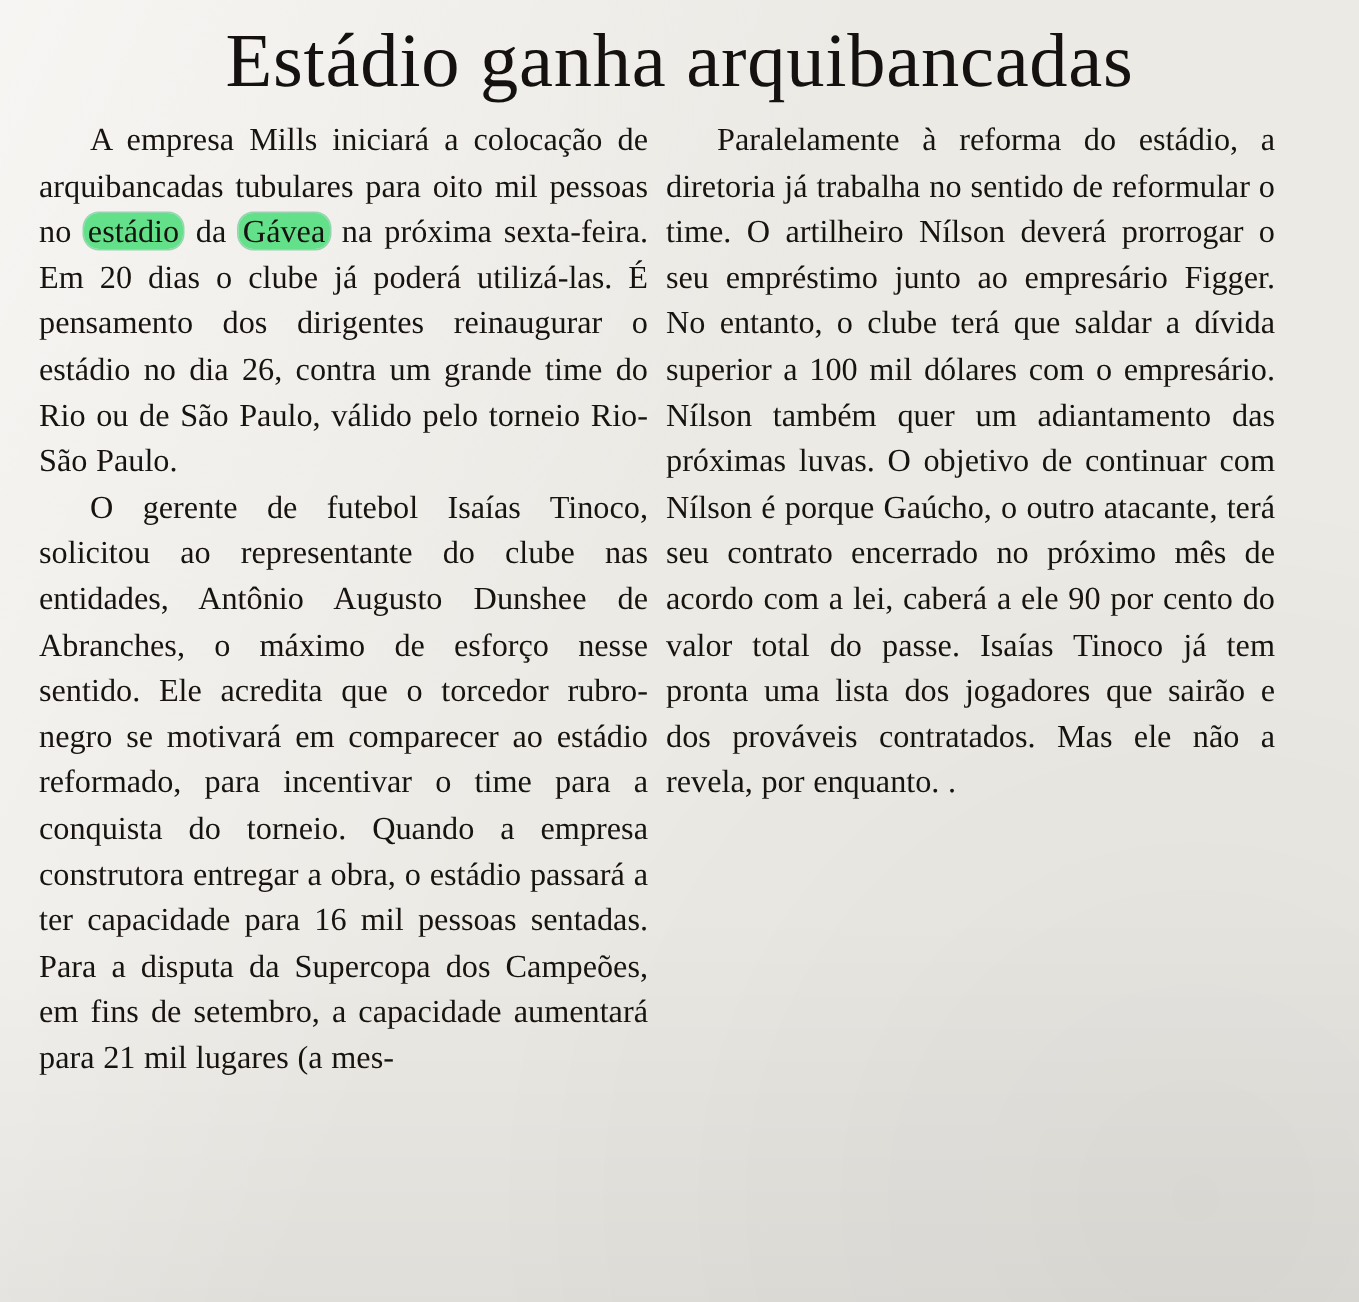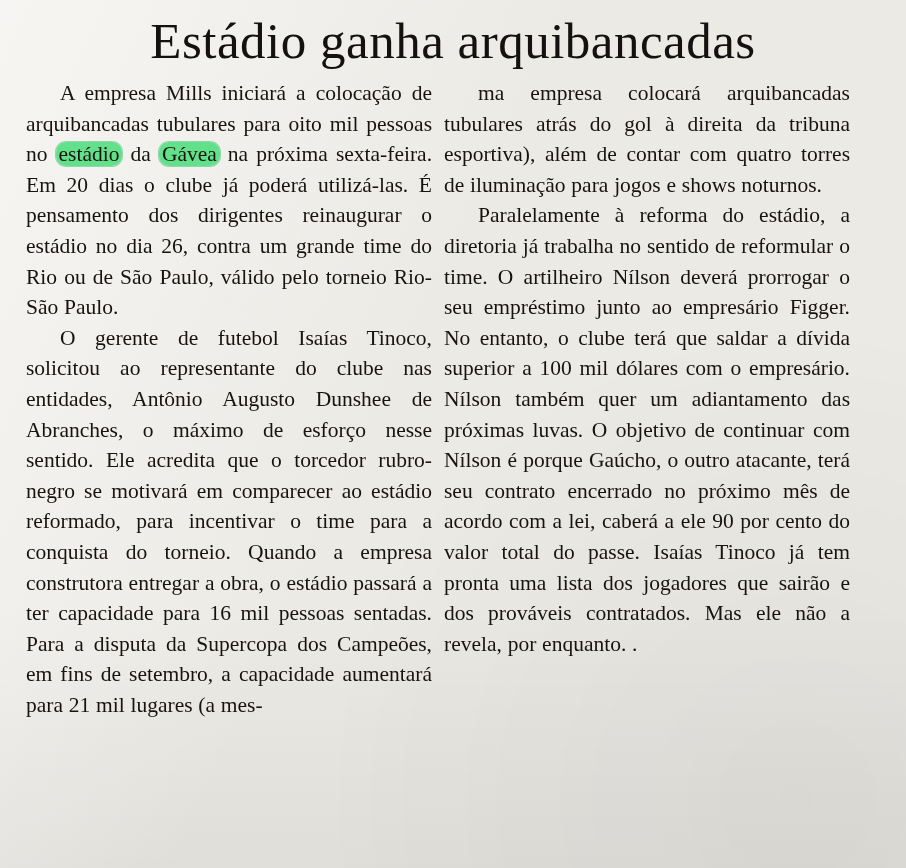--- a/index.html
+++ b/index.html
@@ -85,21 +85,20 @@
 
   <div class="columns">
 
     <div class="col">
       <p class="para"><span>A empresa Mills iniciará a colocação de arquibancadas tubulares para oito mil pessoas no </span><span class="hl">estádio</span><span> da </span><span class="hl">Gávea</span><span> na próxima sexta-feira. Em 20 dias o clube já poderá utilizá-las. É pensamento dos dirigentes reinaugurar o estádio no dia 26, contra um grande time do Rio ou de São Paulo, válido pelo torneio Rio-São Paulo.</span></p>
 
       <p class="para">O gerente de futebol Isaías Tinoco, solicitou ao representante do clube nas entidades, Antônio Augusto Dunshee de Abranches, o máximo de esforço nesse sentido. Ele acredita que o torcedor rubro-negro se motivará em comparecer ao estádio reformado, para incentivar o time para a conquista do torneio. Quando a empresa construtora entregar a obra, o estádio passará a ter capacidade para 16 mil pessoas sentadas. Para a disputa da Supercopa dos Campeões, em fins de setembro, a capacidade aumentará para 21 mil lugares (a mes-</p>
     </div>
 
     <div class="col">
-      <p class="para">ma empresa colocará arquibancadas tubulares atrás do gol à direita da tribuna esportiva), além de contar com quatro torres de iluminação para jogos e shows noturnos.</p>
 
       <p class="para">Paralelamente à reforma do estádio, a diretoria já trabalha no sentido de reformular o time. O artilheiro Nílson deverá prorrogar o seu empréstimo junto ao empresário Figger. No entanto, o clube terá que saldar a dívida superior a 100 mil dólares com o empresário. Nílson também quer um adiantamento das próximas luvas. O objetivo de continuar com Nílson é porque Gaúcho, o outro atacante, terá seu contrato encerrado no próximo mês de acordo com a lei, caberá a ele 90 por cento do valor total do passe. Isaías Tinoco já tem pronta uma lista dos jogadores que sairão e dos prováveis contratados. Mas ele não a revela, por enquanto. .</p>
     </div>
 
   </div>
 
   <div class="noise"></div>
 </div>
 
 </body></html>

